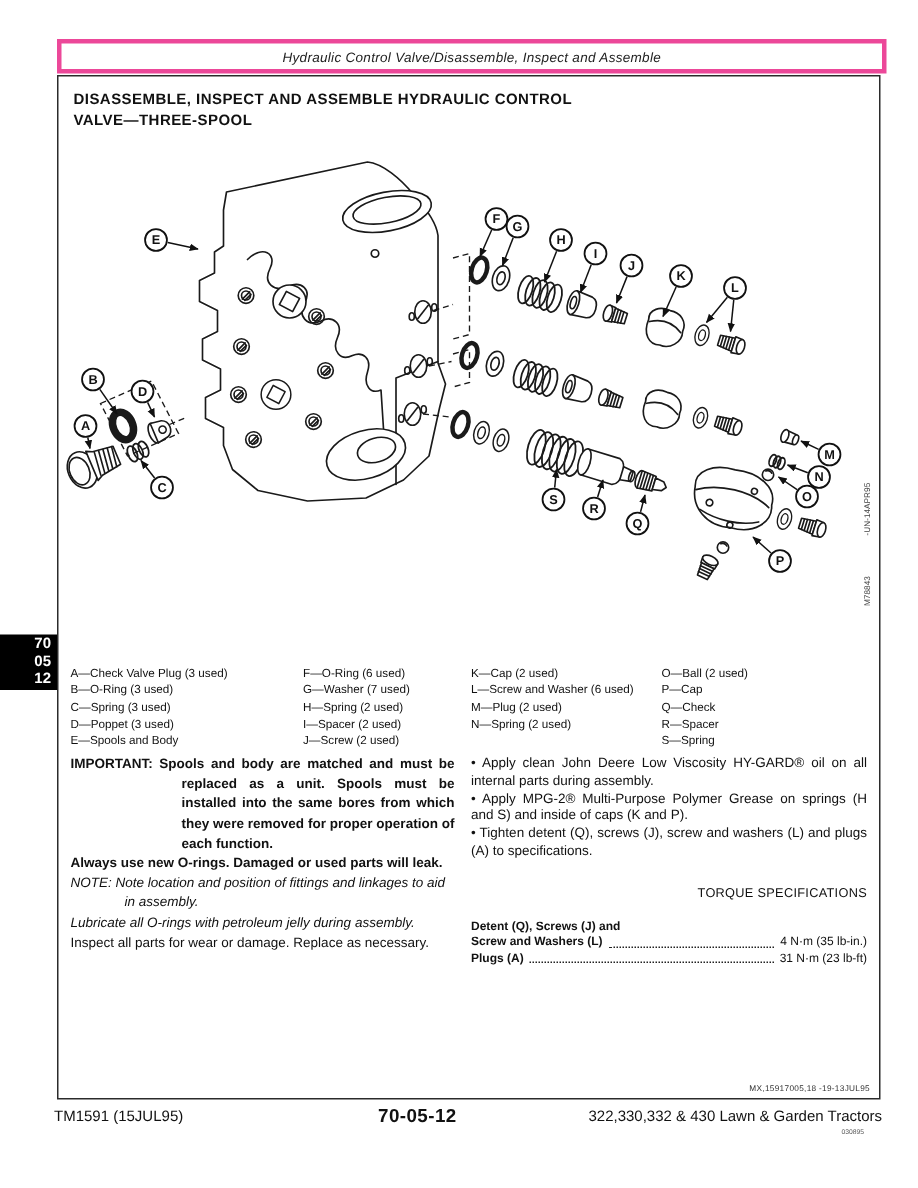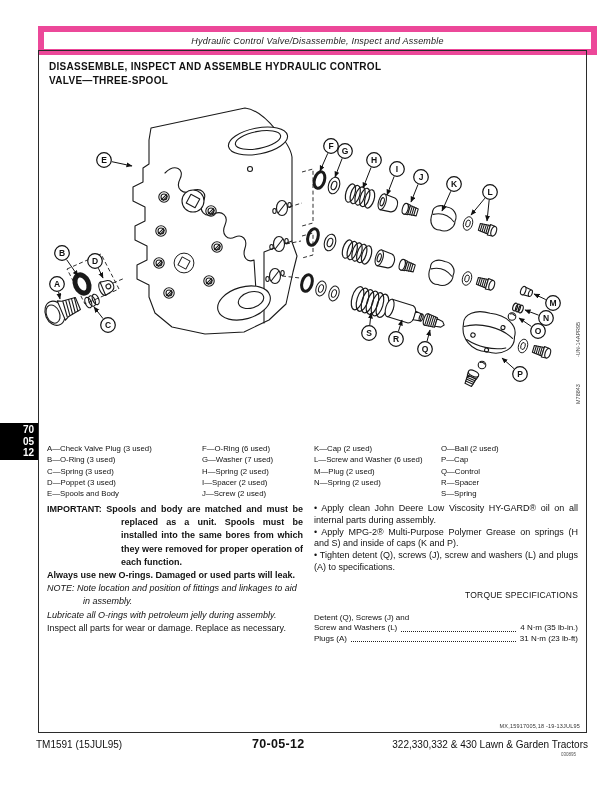--- a/index.html
+++ b/index.html
@@ -1,20 +1,20 @@
 <!DOCTYPE html>
 <html><head>
 <meta charset="utf-8">
 <style>
   html,body{margin:0;padding:0;background:#e9e9e9;}
   .page{width:612px;height:792px;position:relative;background:#ffffff;overflow:hidden;
         font-family:"Liberation Sans","DejaVu Sans",sans-serif;color:#111;}
   
   .header-box{position:absolute;left:38px;top:26px;width:547px;height:17px;
-              border:6px solid #ec4899;display:flex;align-items:center;justify-content:center;}
+              border:3px solid #ec4899;display:flex;align-items:center;justify-content:center;}
   .header-text{font-style:italic;font-size:9px;letter-spacing:0.2px;color:#222;}
   
   .content-box{position:absolute;left:38px;top:50px;width:547px;height:681px;border:1px solid #2b2b2b;}
   .title{position:absolute;left:10px;top:9px;margin:0;font-size:10px;font-weight:bold;
          line-height:13.5px;letter-spacing:0.3px;}
   
   .diagram{position:absolute;left:0;top:36px;width:548px;height:332px;}
   .ln{fill:none;stroke:#1a1a1a;stroke-width:1.1;stroke-linejoin:round;stroke-linecap:round;}
   .fw{fill:#fff;stroke:#1a1a1a;stroke-width:1.1;stroke-linejoin:round;}
   .sp{fill:none;stroke:#1a1a1a;stroke-width:1.2;}
@@ -37,21 +37,21 @@
   .col-right{position:absolute;left:275px;top:452px;width:264px;font-size:9px;line-height:11.8px;}
   .col-left p,.col-right p{margin:0;}
   .imp1{font-weight:bold;padding-left:74px;text-indent:-74px;text-align:justify;}
   .imp2{font-weight:bold;margin-left:74px;margin-top:13px;text-align:justify;}
   .note1{font-style:italic;padding-left:36px;text-indent:-36px;margin-top:13px;}
   .note2{font-style:italic;margin-left:36px;margin-top:10px;}
   .plain{margin-top:11px;text-align:justify;}
   .bullet{margin:0 0 11px 0;text-align:justify;}
   .tq-head{font-size:8.5px;font-weight:normal;text-align:right;margin:16px 0 11px;letter-spacing:0.2px;}
   .tq-row{display:flex;align-items:flex-end;font-size:8px;line-height:10.5px;}
-  .tq-label{white-space:nowrap;}
+  .tq-label{white-space:nowrap;font-weight:bold;}
   .tq-leader{flex:1;border-bottom:1.5px dotted #222;margin:0 4px 2px 4px;}
   .tq-val{white-space:nowrap;}
   .mx-ref{position:absolute;right:6px;top:672px;font-size:5.5px;color:#333;letter-spacing:0.2px;}
   
   .side-tab{position:absolute;left:0;top:407px;width:38px;height:37px;background:#000;color:#fff;
             text-align:right;padding:1px 4px 0 0;box-sizing:border-box;
             font-size:10px;font-weight:bold;line-height:11.5px;margin-top:16px;}
   
   .f-left{position:absolute;left:36px;top:739px;font-size:10px;}
   .f-center{position:absolute;left:252px;top:737px;font-size:12.5px;font-weight:bold;letter-spacing:0.3px;}
@@ -351,21 +351,21 @@
       </div>
       <div class="legend-col">
         <div class="legend-item">K—Cap (2 used)</div>
         <div class="legend-item">L—Screw and Washer (6 used)</div>
         <div class="legend-item">M—Plug (2 used)</div>
         <div class="legend-item">N—Spring (2 used)</div>
       </div>
       <div class="legend-col">
         <div class="legend-item">O—Ball (2 used)</div>
         <div class="legend-item">P—Cap</div>
-        <div class="legend-item">Q—Control</div>
+        <div class="legend-item">Q—Check</div>
         <div class="legend-item">R—Spacer</div>
         <div class="legend-item">S—Spring</div>
       </div>
     </div>
 
     <div class="col-left">
       <p class="imp1">IMPORTANT: Spools and body are matched and must be replaced as a unit. Spools must be installed into the same bores from which they were removed for proper operation of each function.</p>
       <p class="imp2">Always use new O-rings. Damaged or used parts will leak.</p>
       <p class="note1">NOTE: Note location and position of fittings and linkages to aid in assembly.</p>
       <p class="note2">Lubricate all O-rings with petroleum jelly during assembly.</p>

